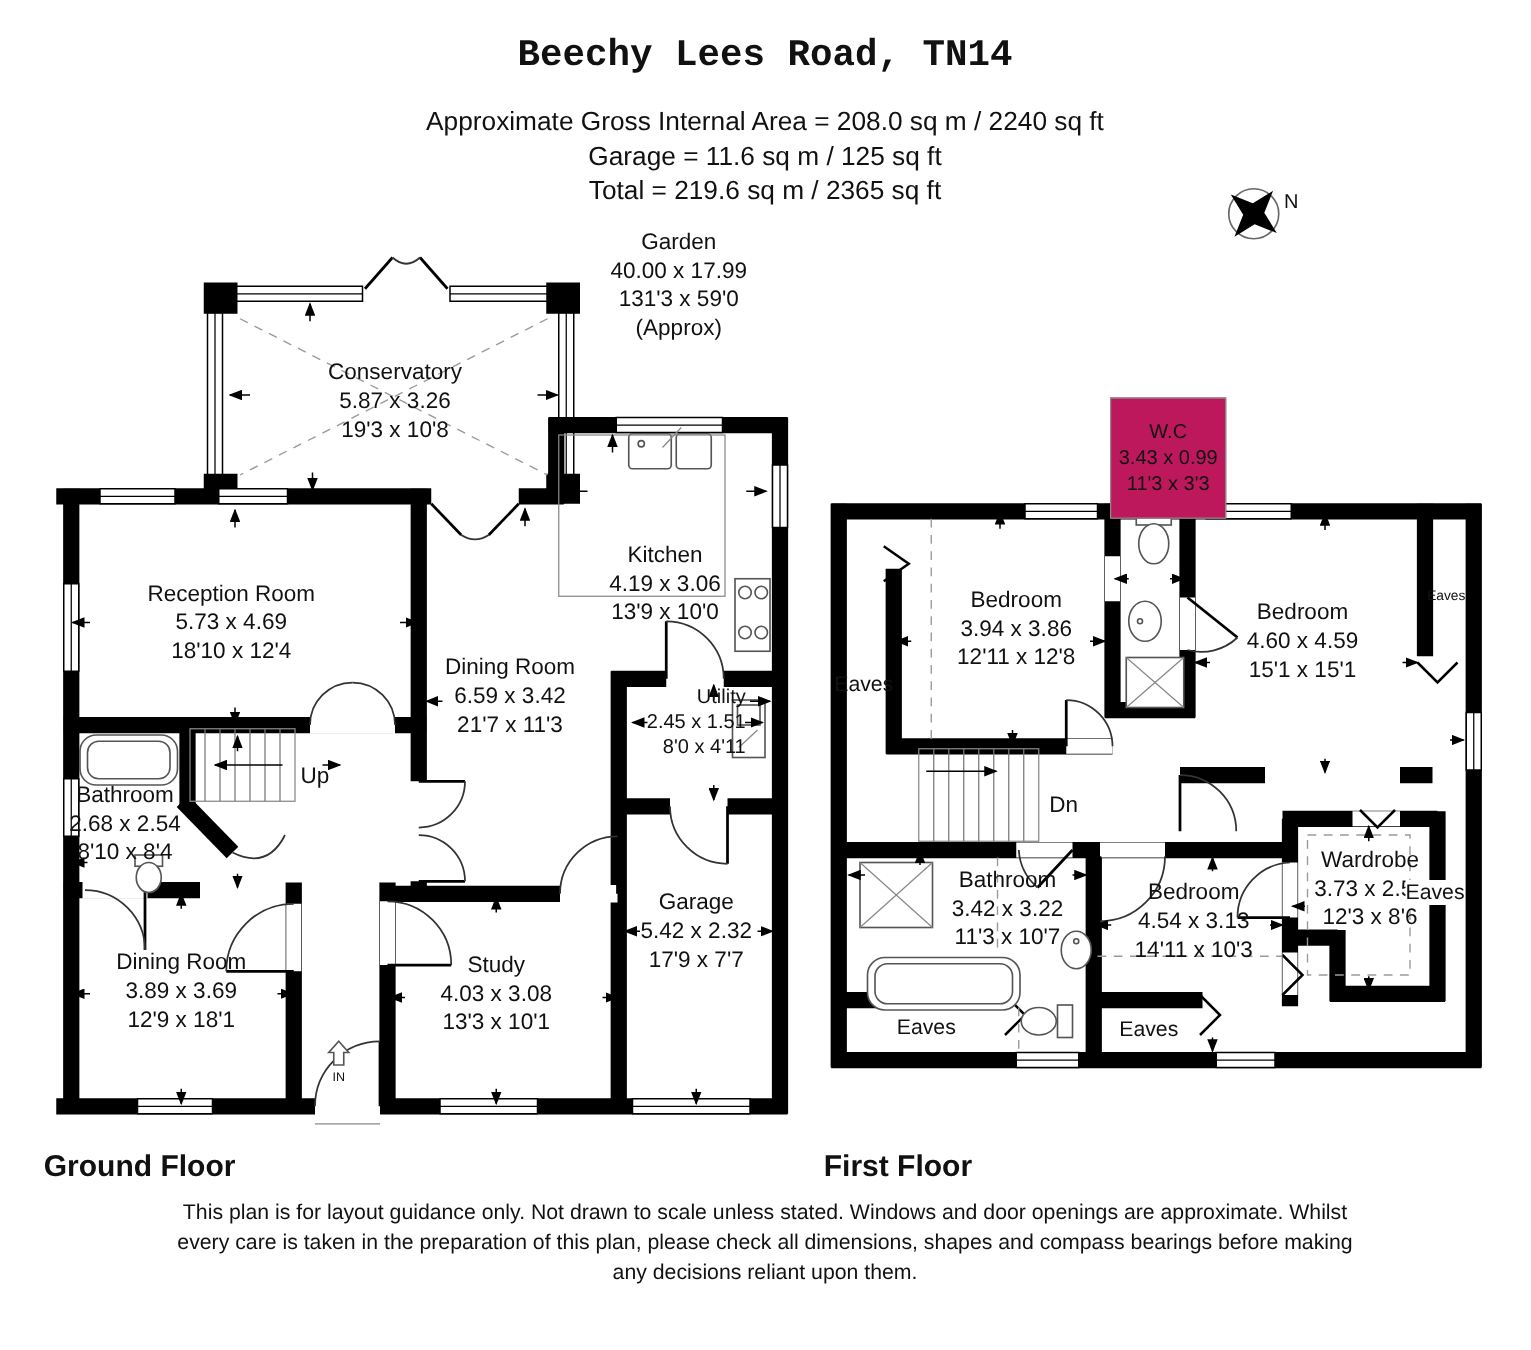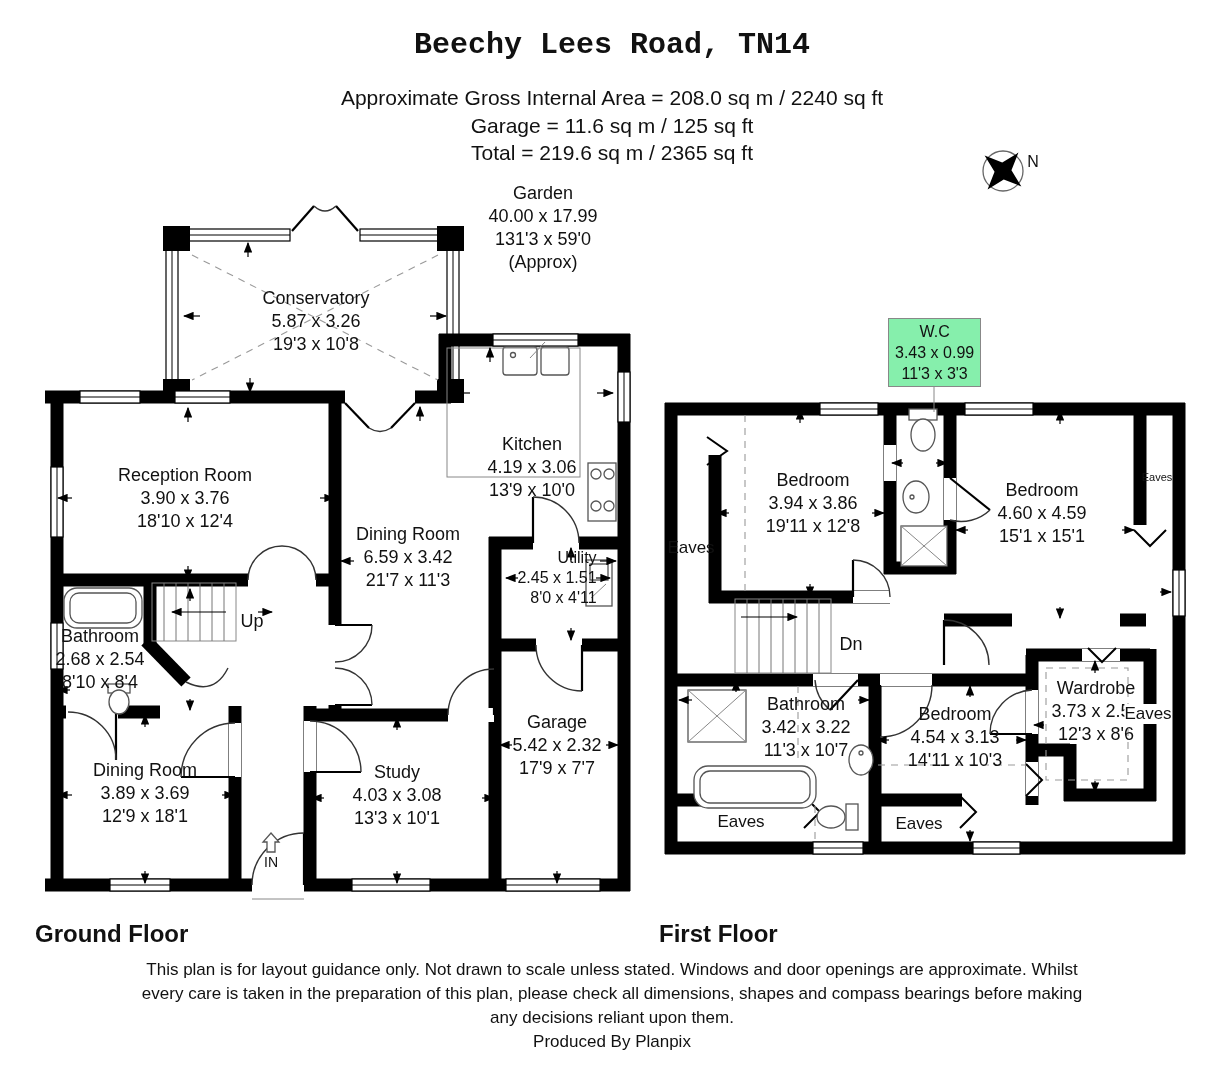--- a/index.html
+++ b/index.html
@@ -8,22 +8,22 @@
   .ctr{transform:translate(-50%,-50%);text-align:center;}
   .room-label{font-size:18px;line-height:23px;white-space:nowrap;}
   .room-label span{display:block;}
   .room-label.small{font-size:16px;line-height:20px;text-align:right;}
   .hdr-title{font-size:30px;font-weight:bold;white-space:nowrap;font-family:Liberation Mono, monospace;}
   .hdr-line{font-size:21px;white-space:nowrap;}
   .floor-label{font-size:24px;font-weight:bold;white-space:nowrap;}
   .eaves{font-size:17px;white-space:nowrap;}
   .eaves.tiny{font-size:11px;}
   .stair-label{font-size:18px;white-space:nowrap;margin-top:16px;}
-  .in-label{font-size:14px;white-space:nowrap;}
-  .wc-box{border:1px solid #888;background:#86efac;font-size:16px;line-height:21px;text-align:center;padding:2px 6px;white-space:nowrap;}
+  .in-label{font-size:10px;white-space:nowrap;}
+  .wc-box{border:1px solid #888;background:#be185d;font-size:16px;line-height:21px;text-align:center;padding:16px 6px;white-space:nowrap;}
   .wc-box span{display:block;}
   .footer{width:960px;text-align:center;font-size:17px;line-height:24px;}
   .n-label{font-size:16px;}
   svg{position:absolute;left:0;top:0;}
   .wall{stroke:#000;stroke-width:13;fill:none;}
   .post{fill:#000;stroke:none;}
   .gap{fill:#fff;stroke:none;}
   .win{fill:#fff;stroke:#000;stroke-width:1.2;}
   .winl{stroke:#000;stroke-width:1;}
   .door{stroke:#333;stroke-width:1.4;fill:none;}
@@ -402,21 +402,21 @@
   <span>(Approx)</span>
 </div>
 
 <div class="abs ctr room-label" style="left:316px;top:321px">
   <span>Conservatory</span>
   <span>5.87 x 3.26</span>
   <span>19'3 x 10'8</span>
 </div>
 <div class="abs ctr room-label" style="left:185px;top:498px">
   <span>Reception Room</span>
-  <span>3.90 x 3.76</span>
+  <span>5.73 x 4.69</span>
   <span>18'10 x 12'4</span>
 </div>
 <div class="abs ctr room-label" style="left:532px;top:467px">
   <span>Kitchen</span>
   <span>4.19 x 3.06</span>
   <span>13'9 x 10'0</span>
 </div>
 <div class="abs ctr room-label" style="left:408px;top:557px">
   <span>Dining Room</span>
   <span>6.59 x 3.42</span>
@@ -451,21 +451,21 @@
 <div class="abs ctr in-label" style="left:271px;top:862px">IN</div>
 
 <div class="abs wc-box" style="left:888px;top:318px;transform:translateX(0)">
   <span>W.C</span>
   <span>3.43 x 0.99</span>
   <span>11'3 x 3'3</span>
 </div>
 <div class="abs ctr room-label" style="left:813px;top:503px">
   <span>Bedroom</span>
   <span>3.94 x 3.86</span>
-  <span>19'11 x 12'8</span>
+  <span>12'11 x 12'8</span>
 </div>
 <div class="abs ctr room-label" style="left:1042px;top:513px">
   <span>Bedroom</span>
   <span>4.60 x 4.59</span>
   <span>15'1 x 15'1</span>
 </div>
 <div class="abs ctr room-label" style="left:806px;top:727px">
   <span>Bathroom</span>
   <span>3.42 x 3.22</span>
   <span>11'3 x 10'7</span>
@@ -486,14 +486,13 @@
 <div class="abs ctr eaves tiny" style="left:1157px;top:477px">Eaves</div>
 <div class="abs ctr eaves" style="left:1148px;top:714px;background:#fff">Eaves</div>
 <div class="abs ctr eaves" style="left:741px;top:822px">Eaves</div>
 <div class="abs ctr eaves" style="left:919px;top:824px">Eaves</div>
 
 <div class="abs floor-label" style="left:35px;top:920px">Ground Floor</div>
 <div class="abs floor-label" style="left:659px;top:920px">First Floor</div>
 
 <div class="abs footer" style="left:612px;top:958px;transform:translateX(-50%)">
   <div>This plan is for layout guidance only. Not drawn to scale unless stated. Windows and door openings are approximate. Whilst every care is taken in the preparation of this plan, please check all dimensions, shapes and compass bearings before making any decisions reliant upon them.</div>
-  <div>Produced By Planpix</div>
 </div>
 
 </body></html>

